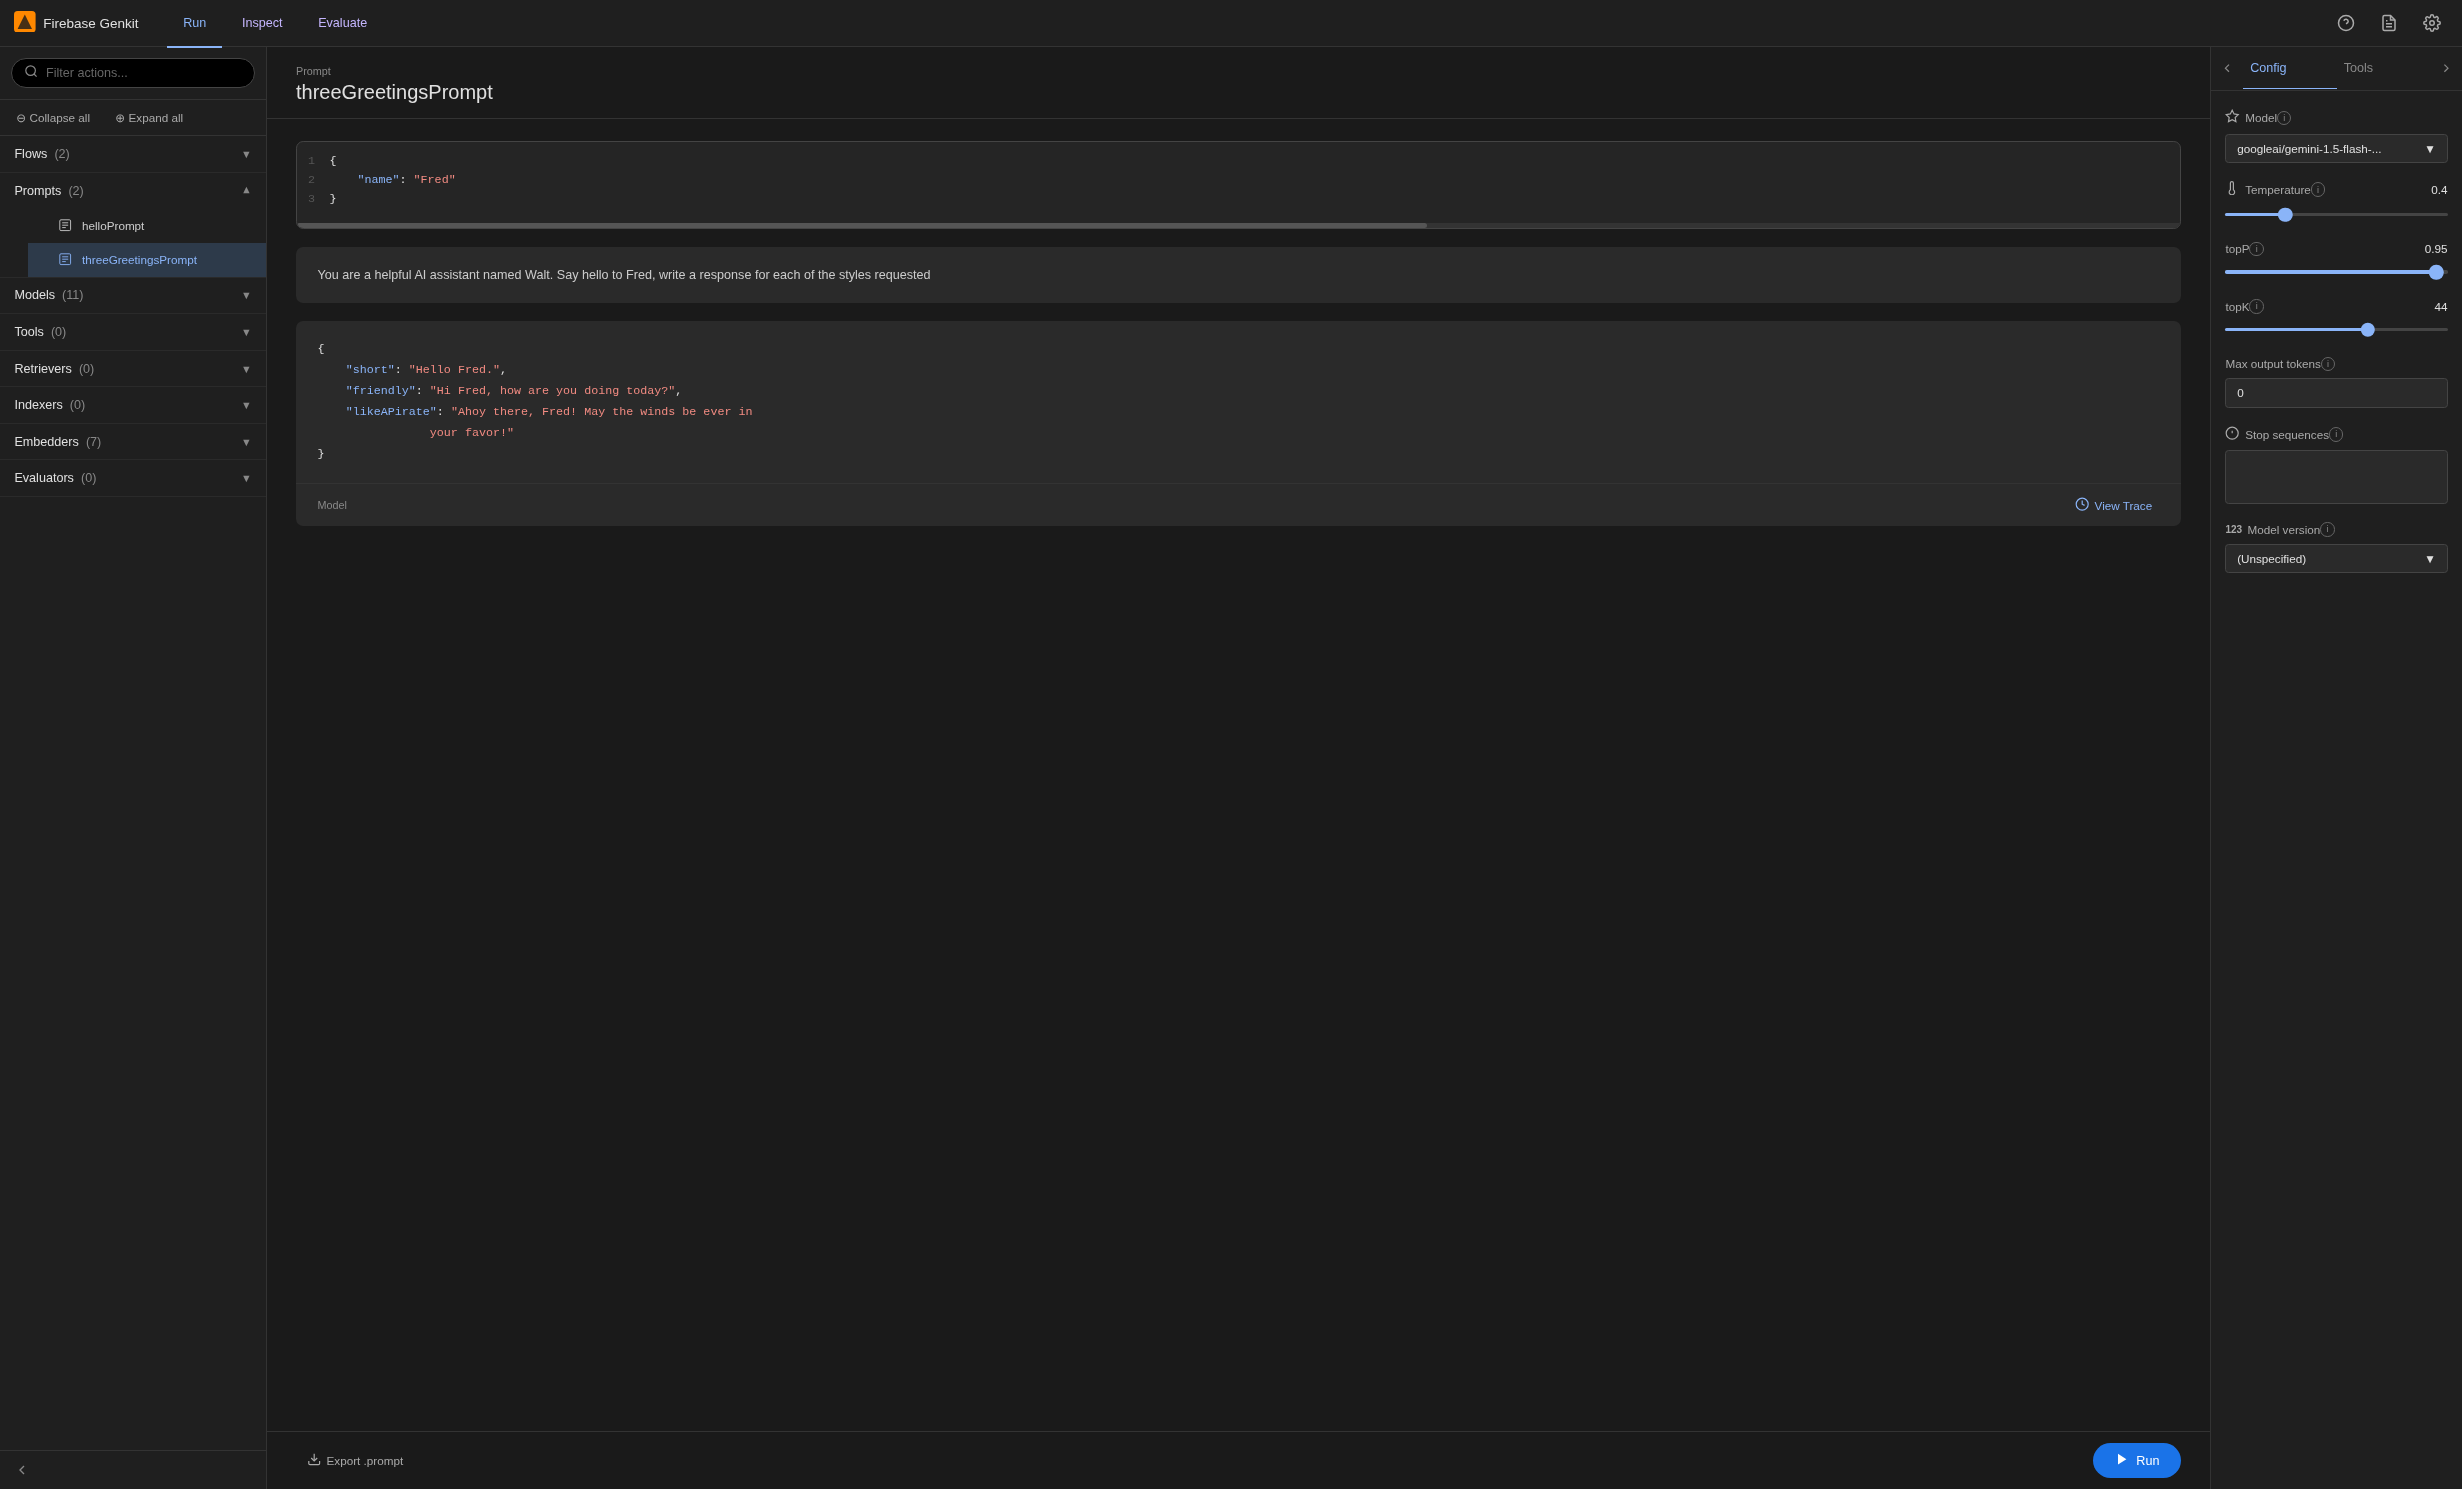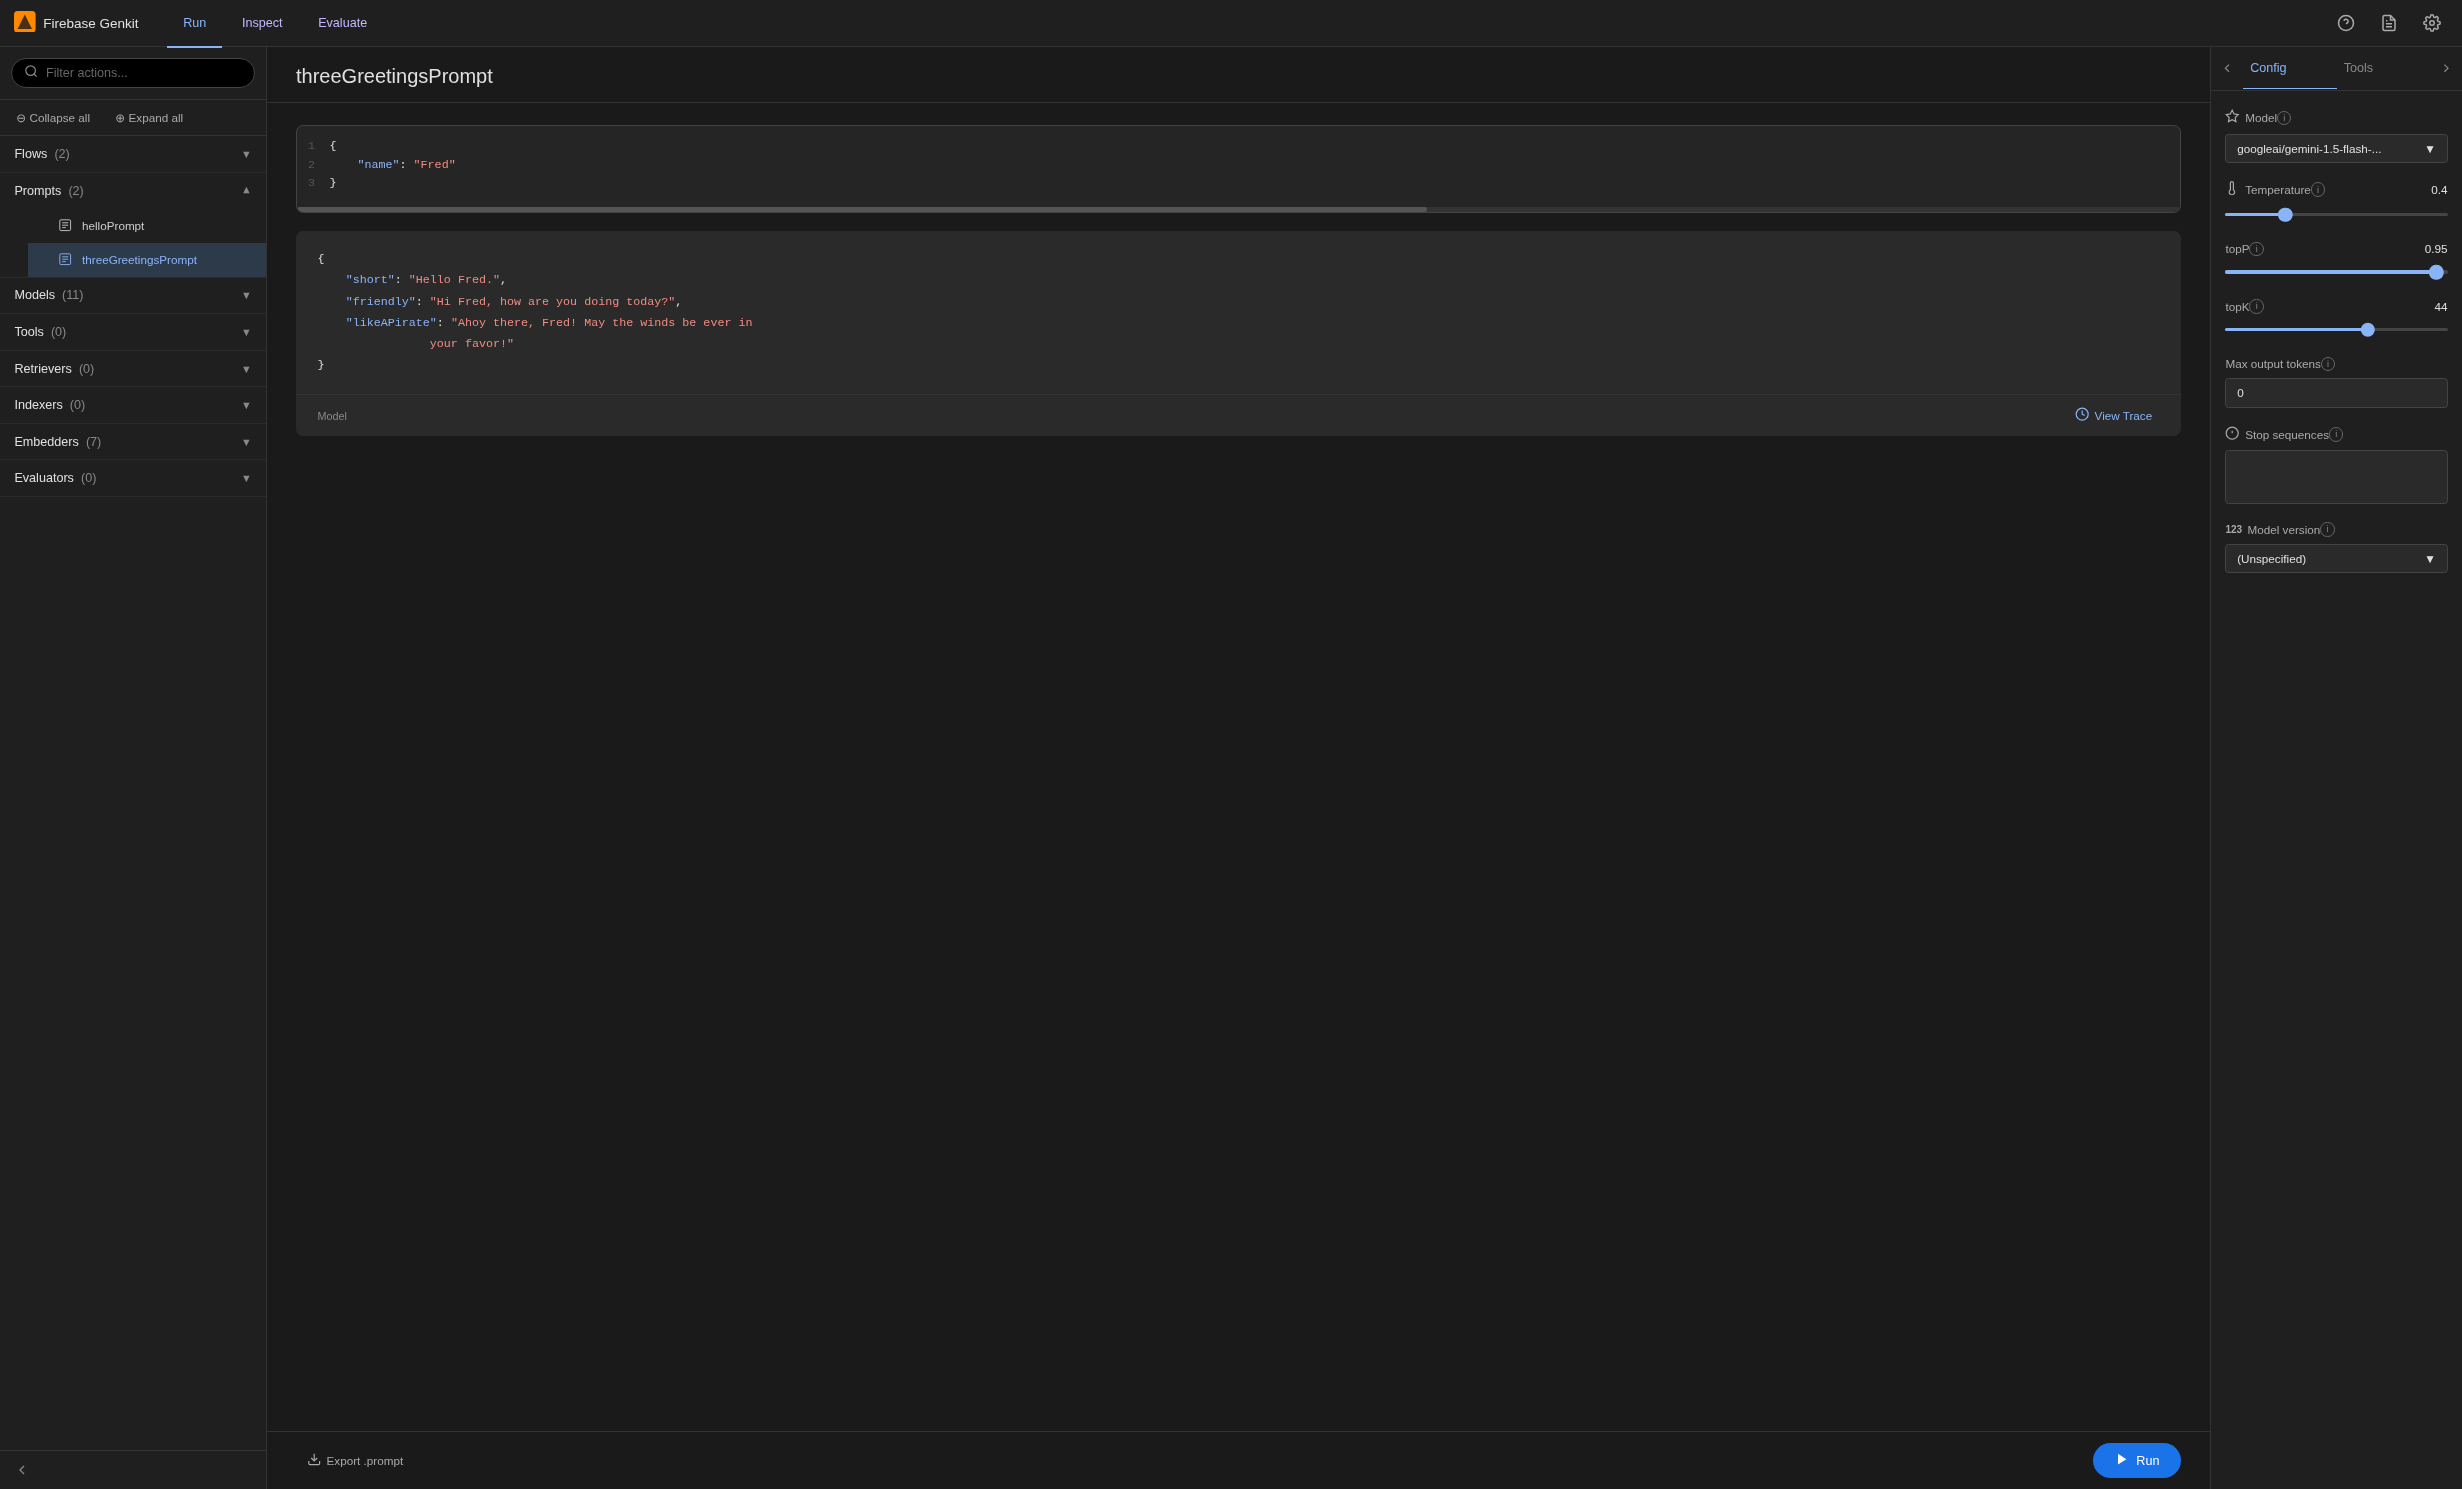--- a/index.html
+++ b/index.html
@@ -689,20 +689,21 @@
 
     <div class="sidebar-collapse-btn">
       <svg width="16" height="16" viewBox="0 0 24 24" fill="none" stroke="currentColor" stroke-width="2">
         <polyline points="15 18 9 12 15 6"></polyline>
       </svg>
     </div>
   </aside>
 
   <main class="main-content">
     <div class="content-header">
+      <div class="breadcrumb">Prompt</div>
       <h1 class="page-title">threeGreetingsPrompt</h1>
     </div>
 
     <div class="content-body">
 
       <div class="code-editor">
         <div class="code-editor-inner">
           <div class="line-numbers">
             1<br>2<br>3
           </div>
@@ -710,20 +711,23 @@
             <span class="code-brace">{</span><br>
             &nbsp;&nbsp;&nbsp;&nbsp;<span class="code-key">"name"</span>: <span class="code-string">"Fred"</span><br>
             <span class="code-brace">}</span>
           </div>
         </div>
         <div class="code-scroll-bar">
           <div class="code-scroll-thumb"></div>
         </div>
       </div>
 
+      <div class="message-block">
+        <div class="message-content">You are a helpful AI assistant named Walt. Say hello to Fred, write a response for each of the styles requested</div>
+      </div>
 
 
       <div class="output-block">
         <div class="output-code">
           <span style="color:#e0e0e0">{</span><br>
           &nbsp;&nbsp;&nbsp;&nbsp;<span style="color:#8ab4f8">"short"</span><span style="color:#e0e0e0">: </span><span style="color:#f28b82">"Hello Fred."</span><span style="color:#e0e0e0">,</span><br>
           &nbsp;&nbsp;&nbsp;&nbsp;<span style="color:#8ab4f8">"friendly"</span><span style="color:#e0e0e0">: </span><span style="color:#f28b82">"Hi Fred, how are you doing today?"</span><span style="color:#e0e0e0">,</span><br>
           &nbsp;&nbsp;&nbsp;&nbsp;<span style="color:#8ab4f8">"likeAPirate"</span><span style="color:#e0e0e0">: </span><span style="color:#f28b82">"Ahoy there, Fred!  May the winds be ever in</span><br>
           <span style="color:#f28b82">&nbsp;&nbsp;&nbsp;&nbsp;&nbsp;&nbsp;&nbsp;&nbsp;&nbsp;&nbsp;&nbsp;&nbsp;&nbsp;&nbsp;&nbsp;&nbsp;your favor!"</span><br>
           <span style="color:#e0e0e0">}</span>

